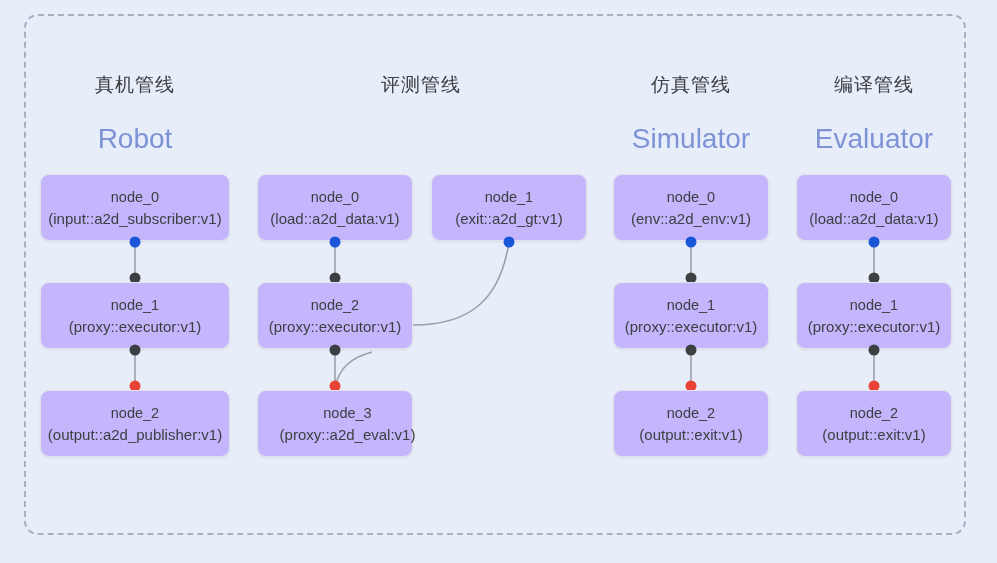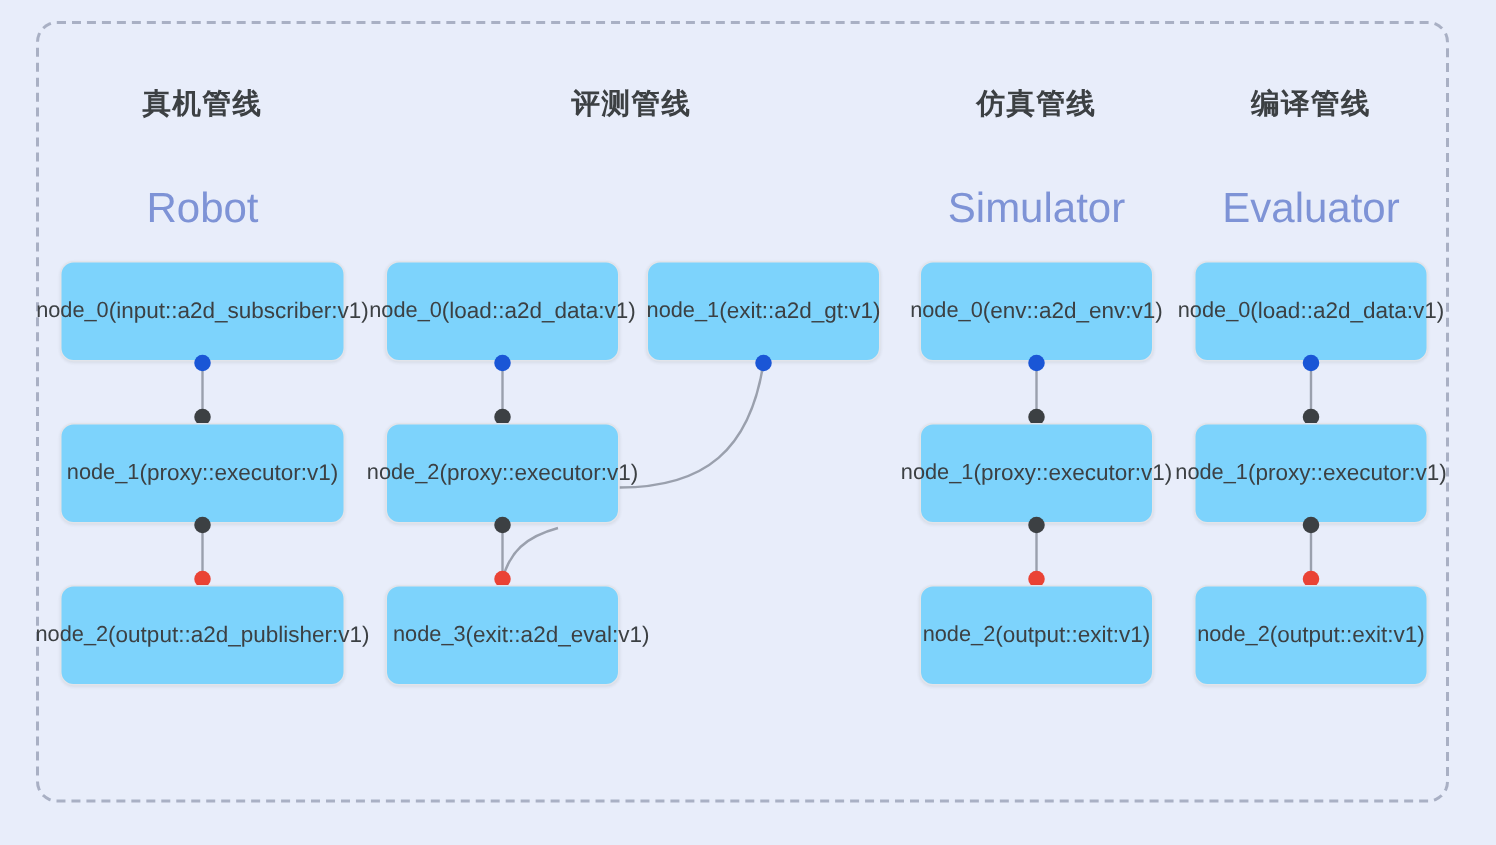--- a/index.html
+++ b/index.html
@@ -39,48 +39,48 @@
   .column {
     position: absolute;
     top: 0;
     height: 100%;
   }
 
   .col-title {
     position: absolute;
     width: 100%;
     text-align: center;
-    top: 56px;
+    top: 72px;
     font-size: 19px;
-    font-weight: bold;
+    font-weight: normal;
     color: #3c4043;
     letter-spacing: 1px;
     white-space: nowrap;
   }
 
   .col-subtitle {
     position: absolute;
     width: 100%;
     text-align: center;
     top: 123px;
     font-size: 28px;
     color: #7e93d6;
     white-space: nowrap;
   }
 
   
   .node {
     position: absolute;
     box-sizing: border-box;
-    background: #7dd3fc;
+    background: #c4b5fd;
     border: 1px solid #e2e4ea;
     border-radius: 9px;
     box-shadow: 0 1px 2px rgba(60,64,67,0.10);
     display: flex;
-    flex-direction: row;
+    flex-direction: column;
     align-items: center;
     justify-content: center;
     height: 67px;
   }
   .node-id {
     font-size: 14.5px;
     color: #3c4043;
     line-height: 21px;
     white-space: nowrap;
   }
@@ -182,21 +182,21 @@
 
   <div class="node" style="left:257px; top:282px; width:156px;">
     <div class="node-id">node_2</div>
     <div class="node-type">(proxy::executor:v1)</div>
   </div>
   <div class="dot dot-black" style="left:335px; top:350px;"></div>
   <div class="dot dot-red" style="left:335px; top:386px;"></div>
 
   <div class="node" style="left:257px; top:390px; width:156px;padding-left:25px;">
     <div class="node-id">node_3</div>
-    <div class="node-type">(exit::a2d_eval:v1)</div>
+    <div class="node-type">(proxy::a2d_eval:v1)</div>
   </div>
 
   <div class="column" style="left:613px; width:156px;">
     <div class="col-title">仿真管线</div>
     <div class="col-subtitle">Simulator</div>
   </div>
 
   <div class="node" style="left:613px; top:174px; width:156px;">
     <div class="node-id">node_0</div>
     <div class="node-type">(env::a2d_env:v1)</div>

